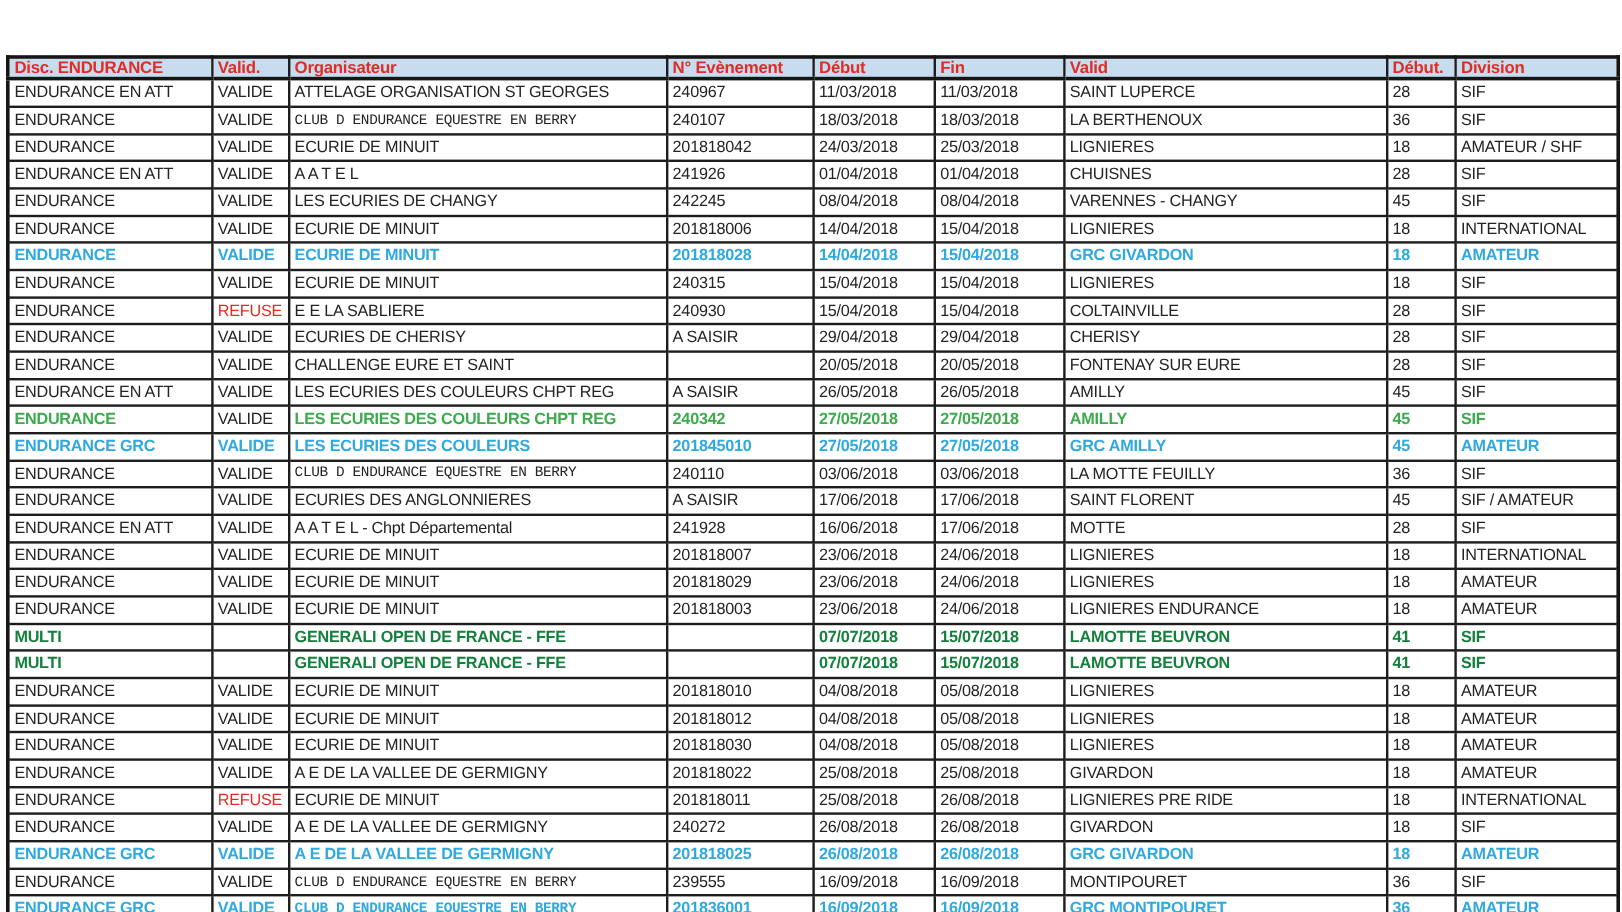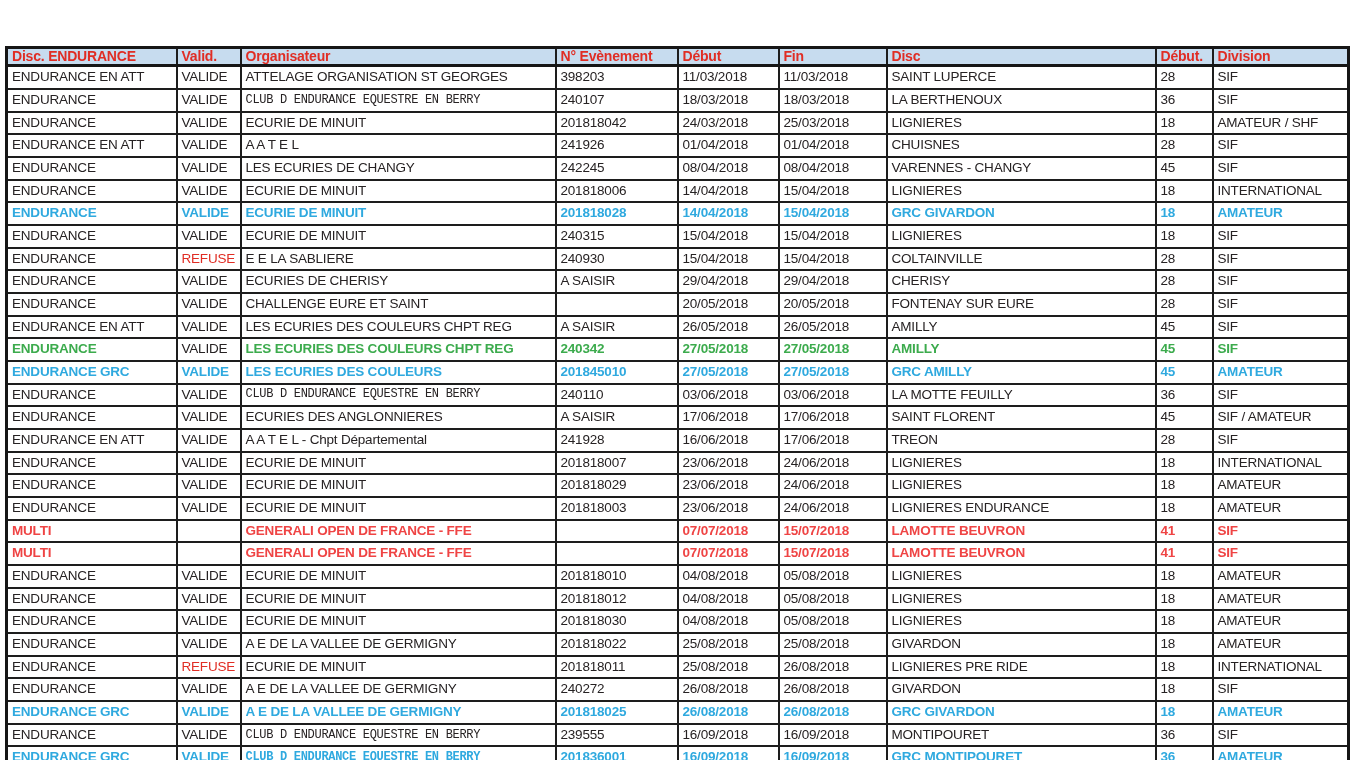--- a/index.html
+++ b/index.html
@@ -40,21 +40,21 @@
   thead th {
     background: #c7dcef;
     color: #e02d24;
     font-weight: 700;
     font-size: 14px;
     border-bottom: 3px solid #161616;
   }
   tr.row-black td { color: #262223; font-weight: 400; }
   tr.row-blue  td { color: #2fa9df; font-weight: 700; }
   tr.row-green td { color: #3cab4d; font-weight: 700; }
-  tr.row-red   td { color: #ef4444; font-weight: 700; }
+  tr.row-red   td { color: #15803d; font-weight: 700; }
   td.valid-red   { color: #e02d24 !important; font-weight: normal; }
   td.valid-black { color: #262223 !important; font-weight: 400 !important; }
   td.bold { font-weight: 700; }
   td.fit  { font-size: 12px; letter-spacing: -0.3px; font-family: Liberation Mono, monospace; }
 </style>
 </head>
 <body>
 
 <div class="page">
   <table class="events">
@@ -70,31 +70,31 @@
       <col style="width:136px">
     </colgroup>
     <thead>
       <tr>
           <th>Disc. ENDURANCE</th>
           <th>Valid.</th>
           <th>Organisateur</th>
           <th>N° Evènement</th>
           <th>Début</th>
           <th>Fin</th>
-          <th>Disc</th>
+          <th>Valid</th>
           <th>Début.</th>
           <th>Division</th>
         </tr>
     </thead>
     <tbody>
         <tr class="row-black">
           <td>ENDURANCE EN ATT</td>
           <td>VALIDE</td>
           <td>ATTELAGE ORGANISATION ST GEORGES</td>
-          <td>398203</td>
+          <td>240967</td>
           <td>11/03/2018</td>
           <td>11/03/2018</td>
           <td>SAINT LUPERCE</td>
           <td>28</td>
           <td>SIF</td>
         </tr>
         <tr class="row-black">
           <td>ENDURANCE</td>
           <td>VALIDE</td>
           <td class="fit">CLUB D ENDURANCE EQUESTRE EN BERRY</td>
@@ -259,21 +259,21 @@
           <td>45</td>
           <td>SIF / AMATEUR</td>
         </tr>
         <tr class="row-black">
           <td>ENDURANCE EN ATT</td>
           <td>VALIDE</td>
           <td>A A T E L - Chpt Départemental</td>
           <td>241928</td>
           <td>16/06/2018</td>
           <td>17/06/2018</td>
-          <td>TREON</td>
+          <td>MOTTE</td>
           <td>28</td>
           <td>SIF</td>
         </tr>
         <tr class="row-black">
           <td>ENDURANCE</td>
           <td>VALIDE</td>
           <td>ECURIE DE MINUIT</td>
           <td>201818007</td>
           <td>23/06/2018</td>
           <td>24/06/2018</td>

